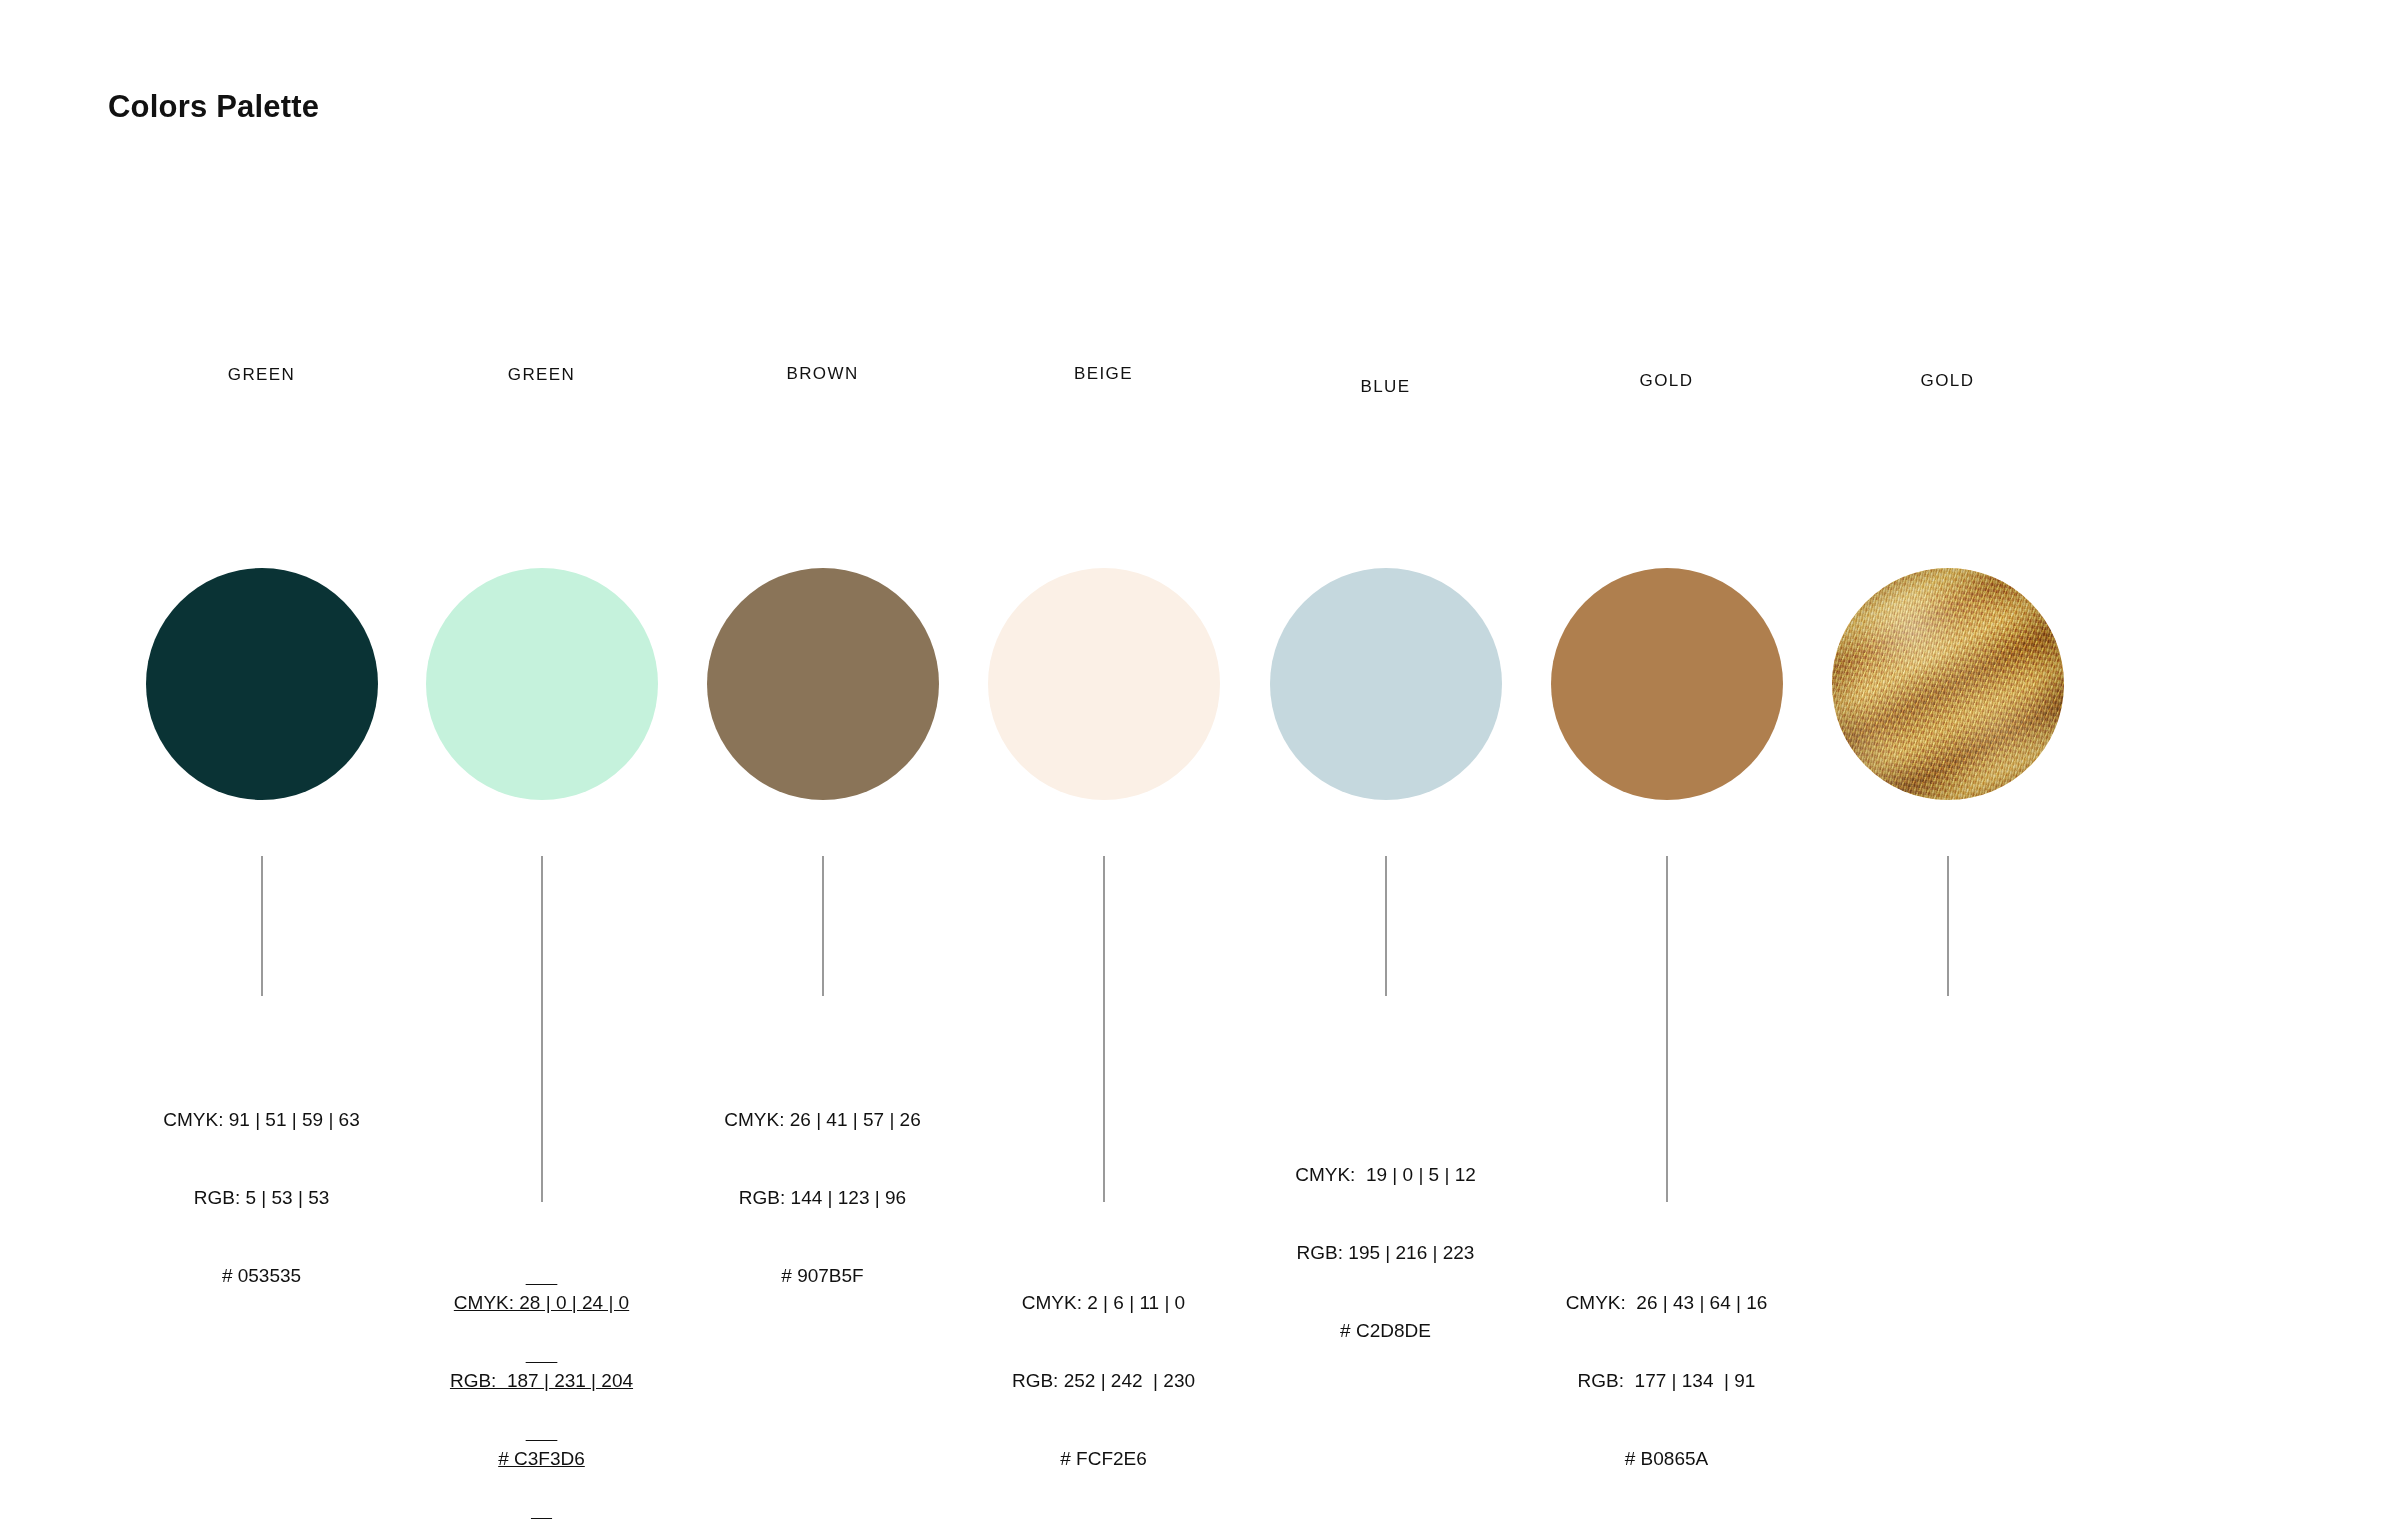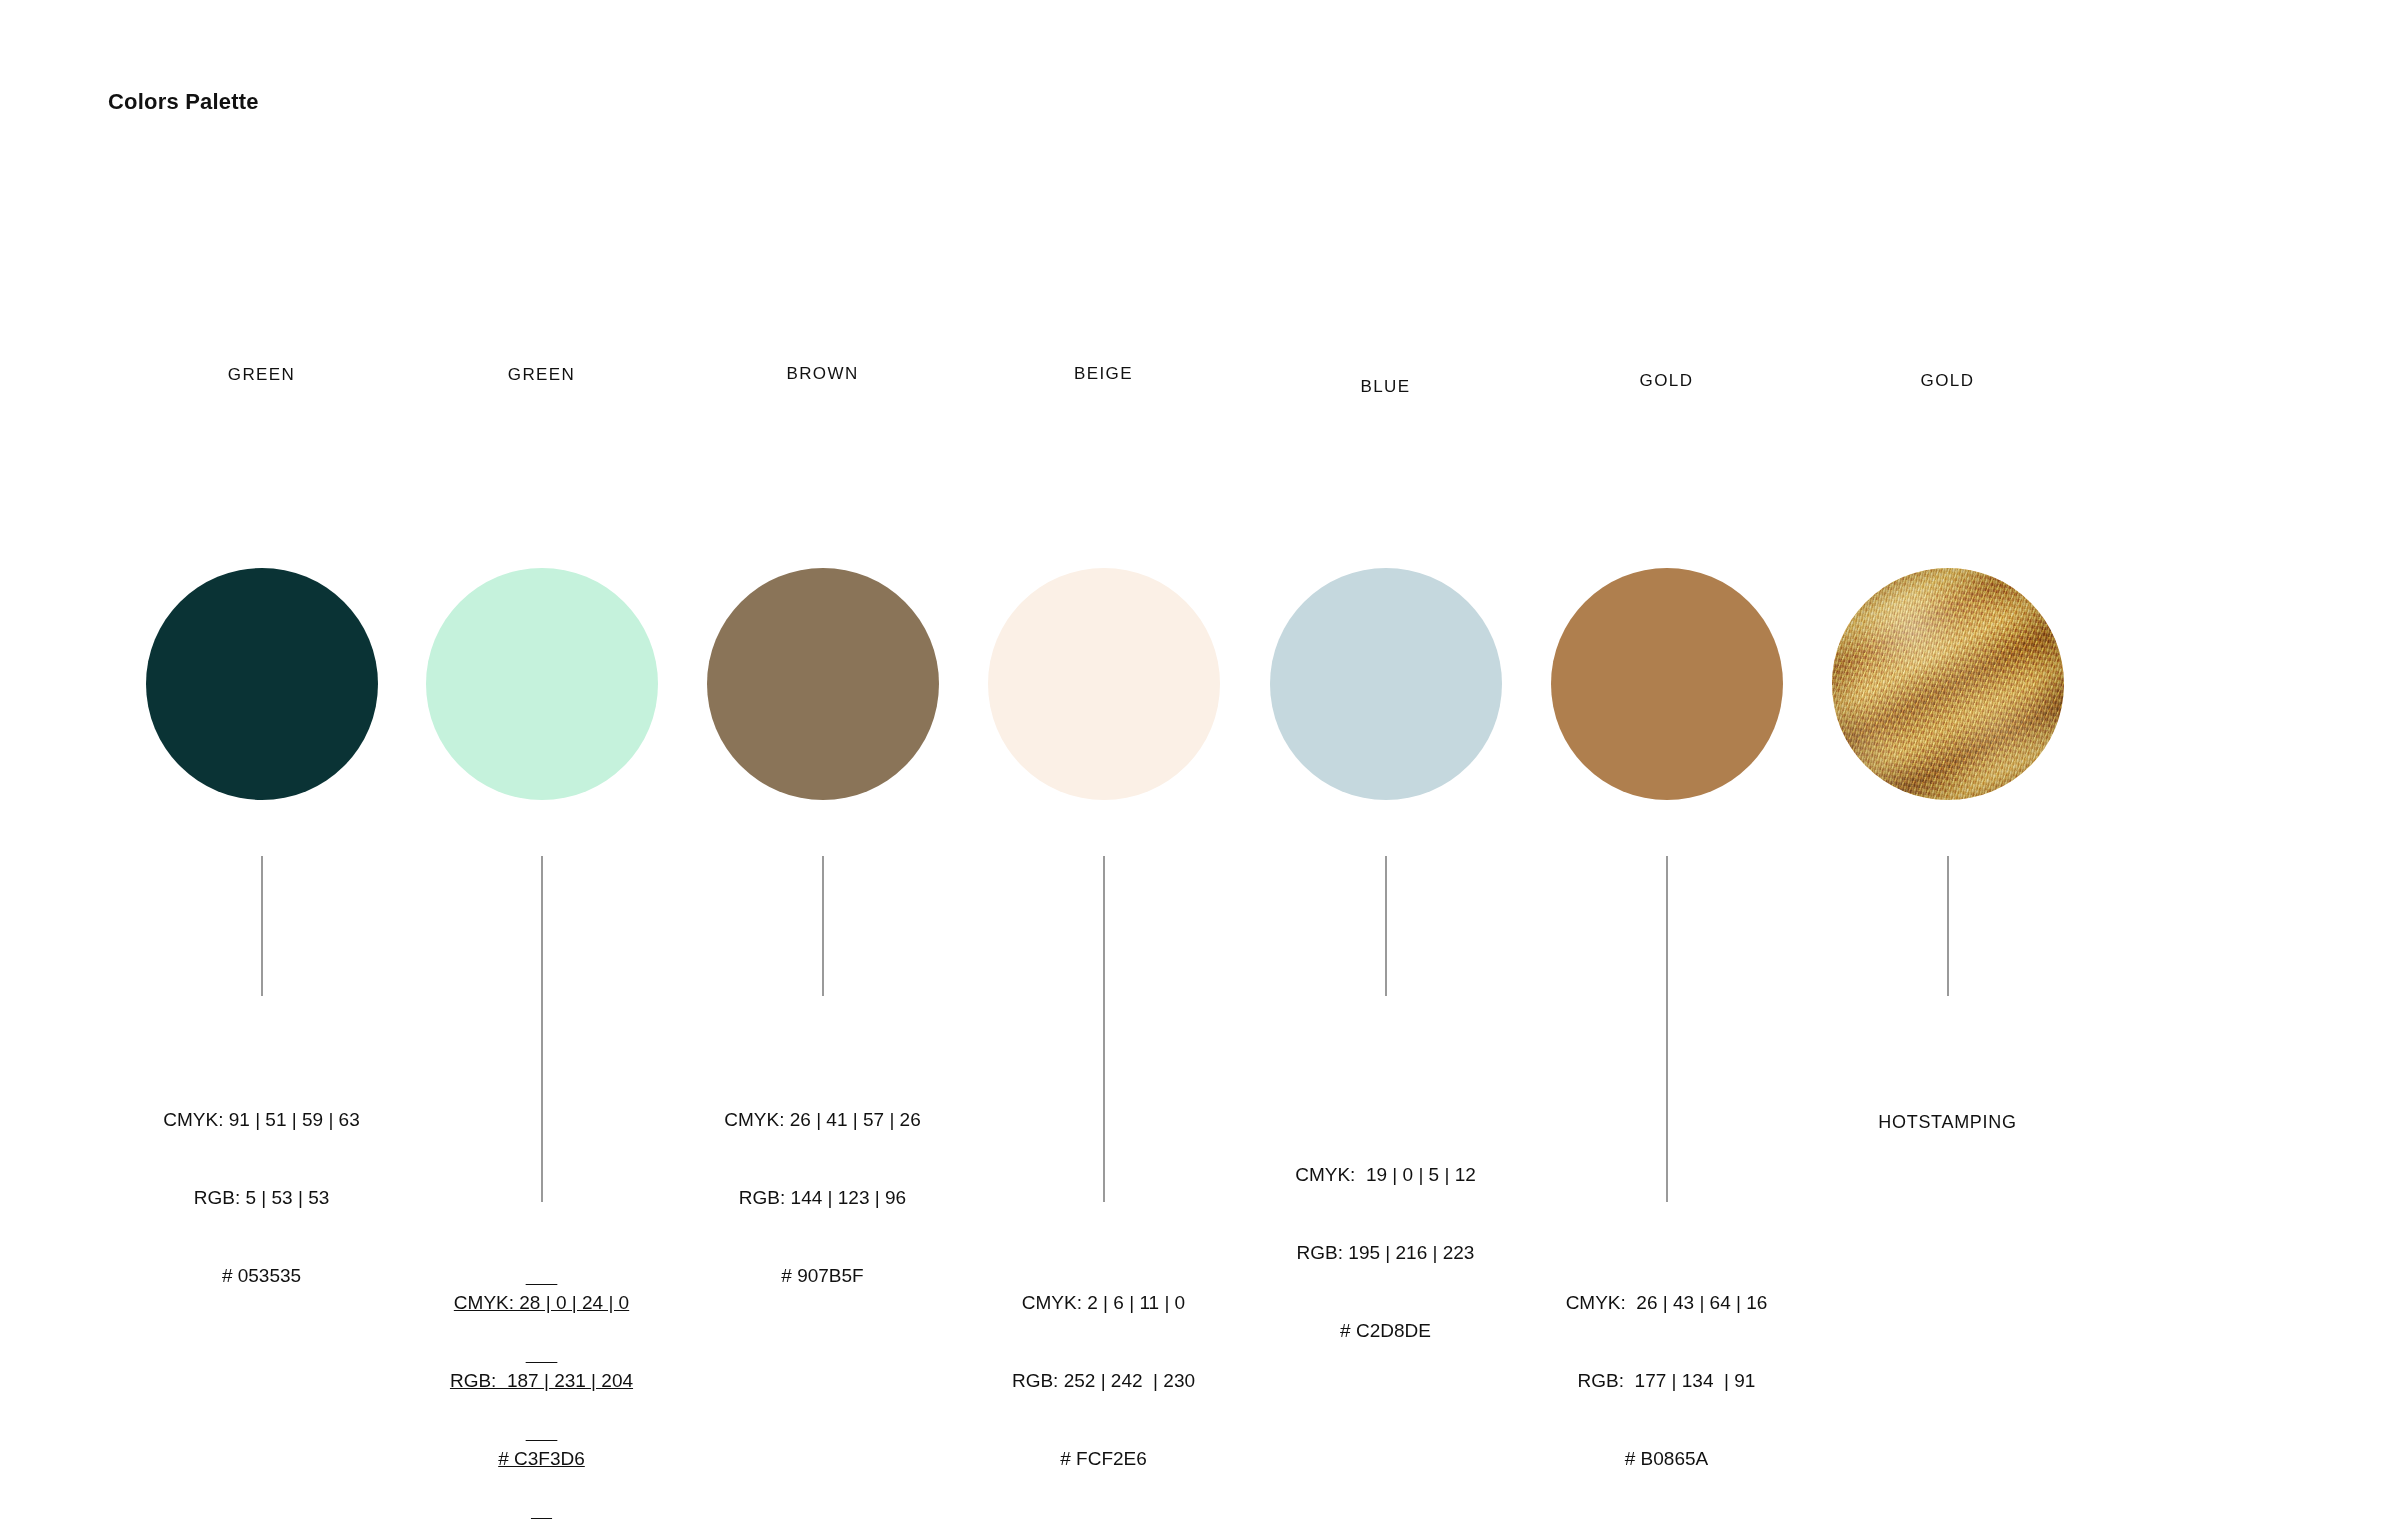--- a/index.html
+++ b/index.html
@@ -14,21 +14,21 @@
     font-family: "Liberation Sans", sans-serif;
     color: #1a1a1a;
     overflow: hidden;
   }
 
   
   .page-title {
     position: absolute;
     left: 108px;
     top: 89px;
-    font-size: 22px;
+    font-size: 31px;
     font-weight: 700;
     letter-spacing: 0.2px;
     color: #111111;
     white-space: nowrap;
   }
 
   
   .palette {
     position: absolute;
     left: 0;
@@ -211,19 +211,16 @@
       <span class="spec-line">CMYK:  26 | 43 | 64 | 16</span>
       <span class="spec-line">RGB:  177 | 134  | 91</span>
       <span class="spec-line"># B0865A</span>
     </div>
   </div>
 
   <div class="swatch-col" style="left:1806px;">
     <div class="col-label" style="top:371px;">GOLD</div>
     <div class="circle foil"></div>
     <div class="connector" style="top:856px; height:140px;"></div>
-    <div class="spec hotstamp" style="top:1057px;">
-      <span class="spec-line">HOTSTAMPING</span>
-    </div>
   </div>
 
 </div>
 
 
 </body></html>

